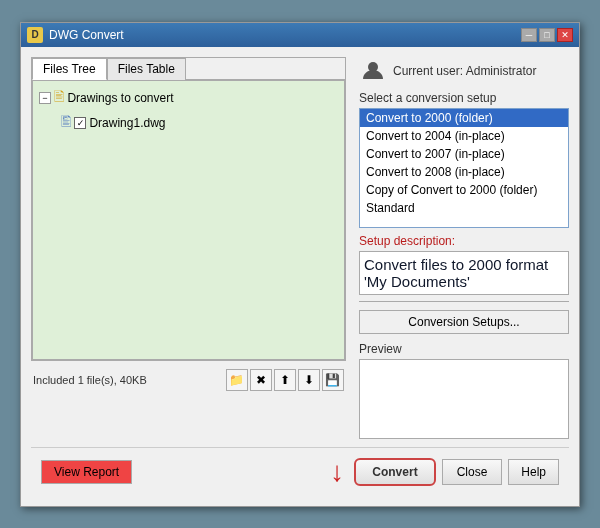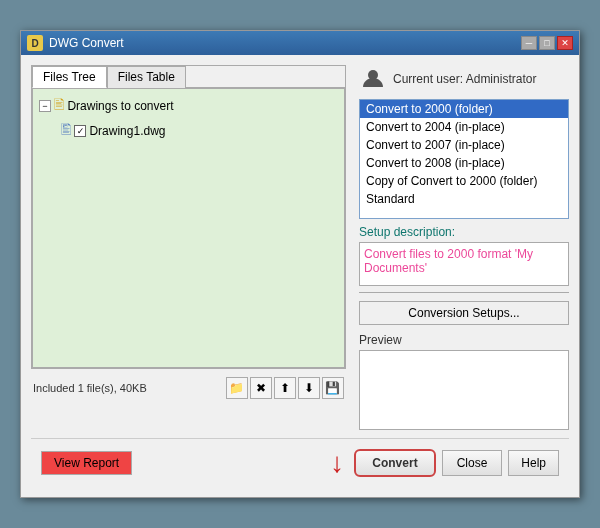--- a/index.html
+++ b/index.html
@@ -256,31 +256,31 @@
       white-space: nowrap;
     }
 
     .listbox-item.selected {
       background: #316ac5;
       color: white;
     }
 
     .setup-desc-label {
       font-size: 12px;
-      color: #0f766e;
+      color: #b91c1c;
       margin-top: 6px;
       margin-bottom: 3px;
     }
 
     .setup-desc-box {
       border: 1px solid #aaa;
       background: white;
       padding: 4px;
-      font-size: 12px;
-      color: #ec4899;
+      font-size: 15px;
+      color: #0f172a;
       min-height: 44px;
       width: 100%;
     }
 
     .conversion-setups-btn {
       width: 100%;
       padding: 4px 8px;
       background: #f0f0f0;
       border: 1px solid #aaa;
       cursor: pointer;
@@ -437,20 +437,21 @@
         <div class="user-header">
           <div class="user-icon">
             <svg width="24" height="24" viewBox="0 0 24 24" fill="#555">
               <circle cx="12" cy="8" r="5"></circle>
               <path d="M2 20c0-5 4.5-9 10-9s10 4 10 9"></path>
             </svg>
           </div>
           <span class="current-user-text">Current user: Administrator</span>
         </div>
 
+        <div class="label-text">Select a conversion setup</div>
 
         <div class="listbox">
           <div class="listbox-item selected">Convert to 2000 (folder)</div>
           <div class="listbox-item">Convert to 2004 (in-place)</div>
           <div class="listbox-item">Convert to 2007 (in-place)</div>
           <div class="listbox-item">Convert to 2008 (in-place)</div>
           <div class="listbox-item">Copy of Convert to 2000 (folder)</div>
           <div class="listbox-item">Standard</div>
         </div>
 

